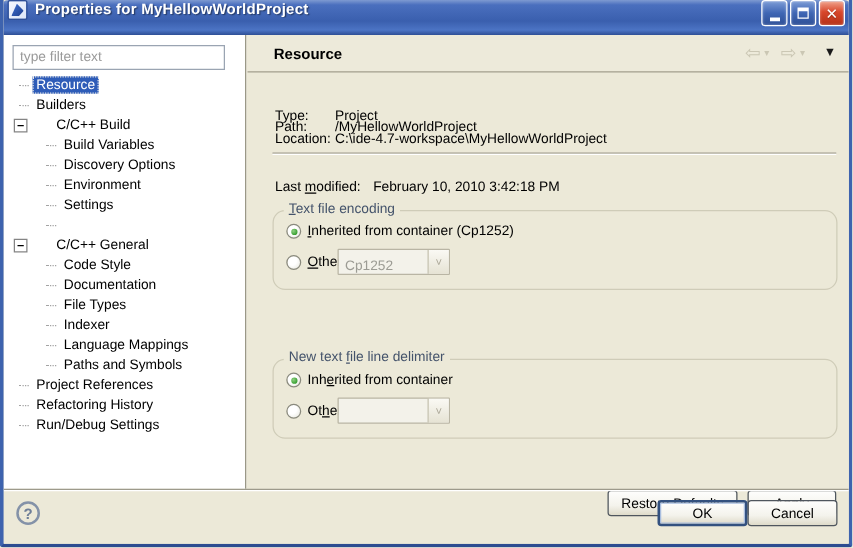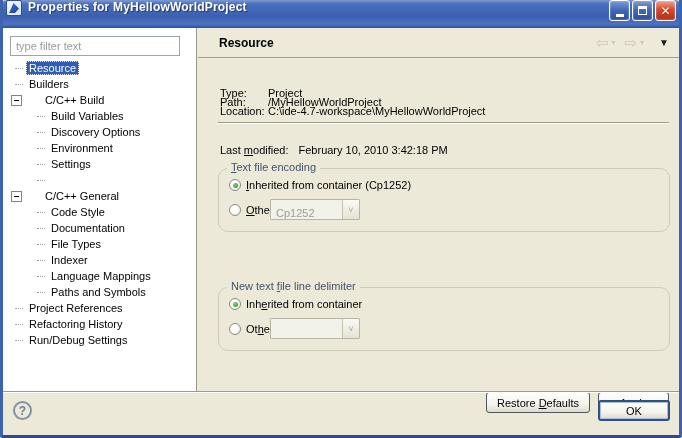--- a/index.html
+++ b/index.html
@@ -318,17 +318,18 @@
 
       </div>
     </div>
 
     <div class="bottom-sep"></div>
 
     <div class="bottom-bar">
       <span class="help-btn">?</span>
       <span class="dlg-actions">
         <button class="btn btn-ok">OK</button>
+        <button class="btn btn-cancel">Cancel</button>
       </span>
     </div>
 
   </div>
 </div>
 
 </body></html>

